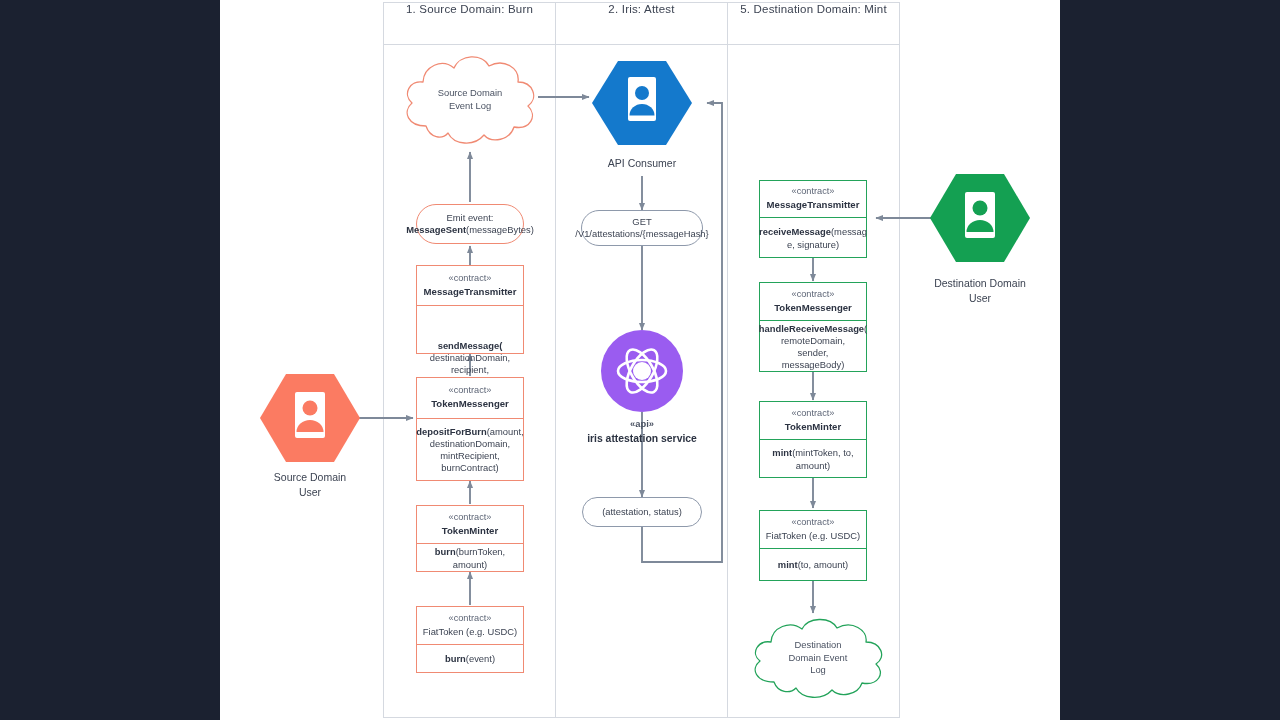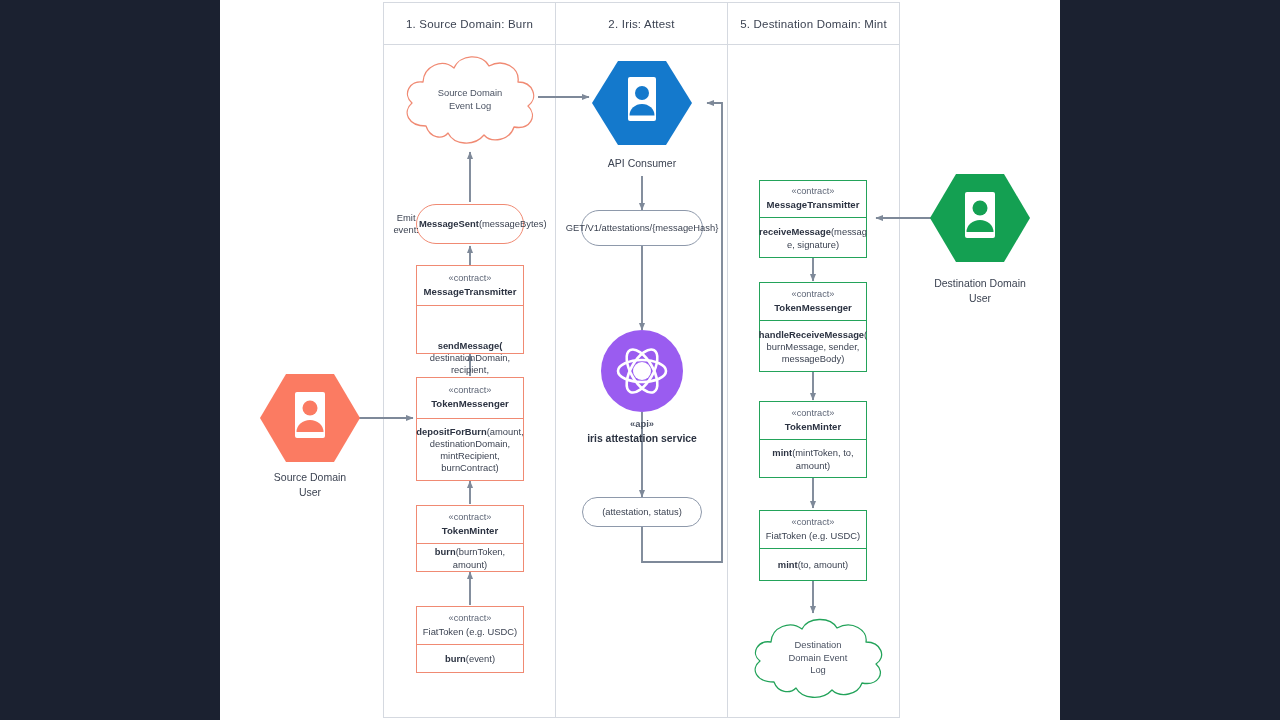--- a/index.html
+++ b/index.html
@@ -1,39 +1,39 @@
 <!DOCTYPE html>
 <html><head>
 <meta charset="utf-8">
 <style>
   html,body{margin:0;padding:0;background:#1b2130;}
   body{width:1280px;height:720px;overflow:hidden;font-family:"Liberation Sans",sans-serif;}
   #stage{position:relative;width:1280px;height:720px;background:#1b2130;}
   #canvas{position:absolute;left:220px;top:0;width:840px;height:720px;background:#ffffff;}
 
   .col-head{position:absolute;box-sizing:border-box;border:1px solid #d5d9e0;
-            display:flex;align-items:center;justify-content:center;
+            display:flex;justify-content:center;
             font-size:11.5px;color:#3c4352;letter-spacing:.2px;background:#fff;}
   .col-body{position:absolute;box-sizing:border-box;border:1px solid #d5d9e0;border-top:none;background:#fff;}
 
   
   .card{position:absolute;box-sizing:border-box;border:1.2px solid #f08a73;background:#fff;}
   .card.green{border-color:#23a35a;}
   .card .sec{box-sizing:border-box;display:flex;flex-direction:column;align-items:center;
              justify-content:center;text-align:center;color:#3c4352;font-size:9.4px;line-height:1.28;padding:4px 5px;}
   .card .sec.top{border-bottom:1.2px solid #f08a73;}
   .card.green .sec.top{border-bottom-color:#23a35a;}
   .card .stereo{color:#5c6475;font-size:9.2px;}
   .card .nm{font-weight:bold;color:#2c3342;font-size:9.6px;margin-top:1px;}
   .card .plain{color:#3c4352;font-size:9.4px;margin-top:1px;}
   .card b{font-weight:bold;color:#2c3342;}
 
   
   .pill{position:absolute;box-sizing:border-box;border:1.2px solid #f08a73;border-radius:999px;background:#fff;
-        display:flex;flex-direction:row;align-items:center;justify-content:center;text-align:center;
+        display:flex;flex-direction:column;align-items:center;justify-content:center;text-align:center;
         color:#3c4352;font-size:9.4px;line-height:1.32;padding:0 8px;}
   .pill.grey{border-color:#8e99ab;}
   .pill b{font-weight:bold;color:#2c3342;}
 
   
   .cloudwrap{position:absolute;}
   .cloudtxt{position:absolute;left:0;top:0;width:100%;height:100%;
             display:flex;flex-direction:column;align-items:center;justify-content:center;
             text-align:center;font-size:9.4px;color:#4a5262;line-height:1.38;}
 
@@ -226,21 +226,21 @@
       </div>
     </div>
 
     <div class="card green" style="left:539px;top:282px;width:108px;height:90px;">
       <div class="sec top" style="height:38px;">
         <span class="stereo">«contract»</span>
         <span class="nm">TokenMessenger</span>
       </div>
       <div class="sec" style="height:52px;">
         <span><b>handleReceiveMessage</b><span>(</span></span>
-        <span>burnMessage, sender,</span>
+        <span>remoteDomain, sender,</span>
         <span>messageBody)</span>
       </div>
     </div>
 
     <div class="card green" style="left:539px;top:401px;width:108px;height:77px;">
       <div class="sec top" style="height:38px;">
         <span class="stereo">«contract»</span>
         <span class="nm">TokenMinter</span>
       </div>
       <div class="sec" style="height:39px;">

